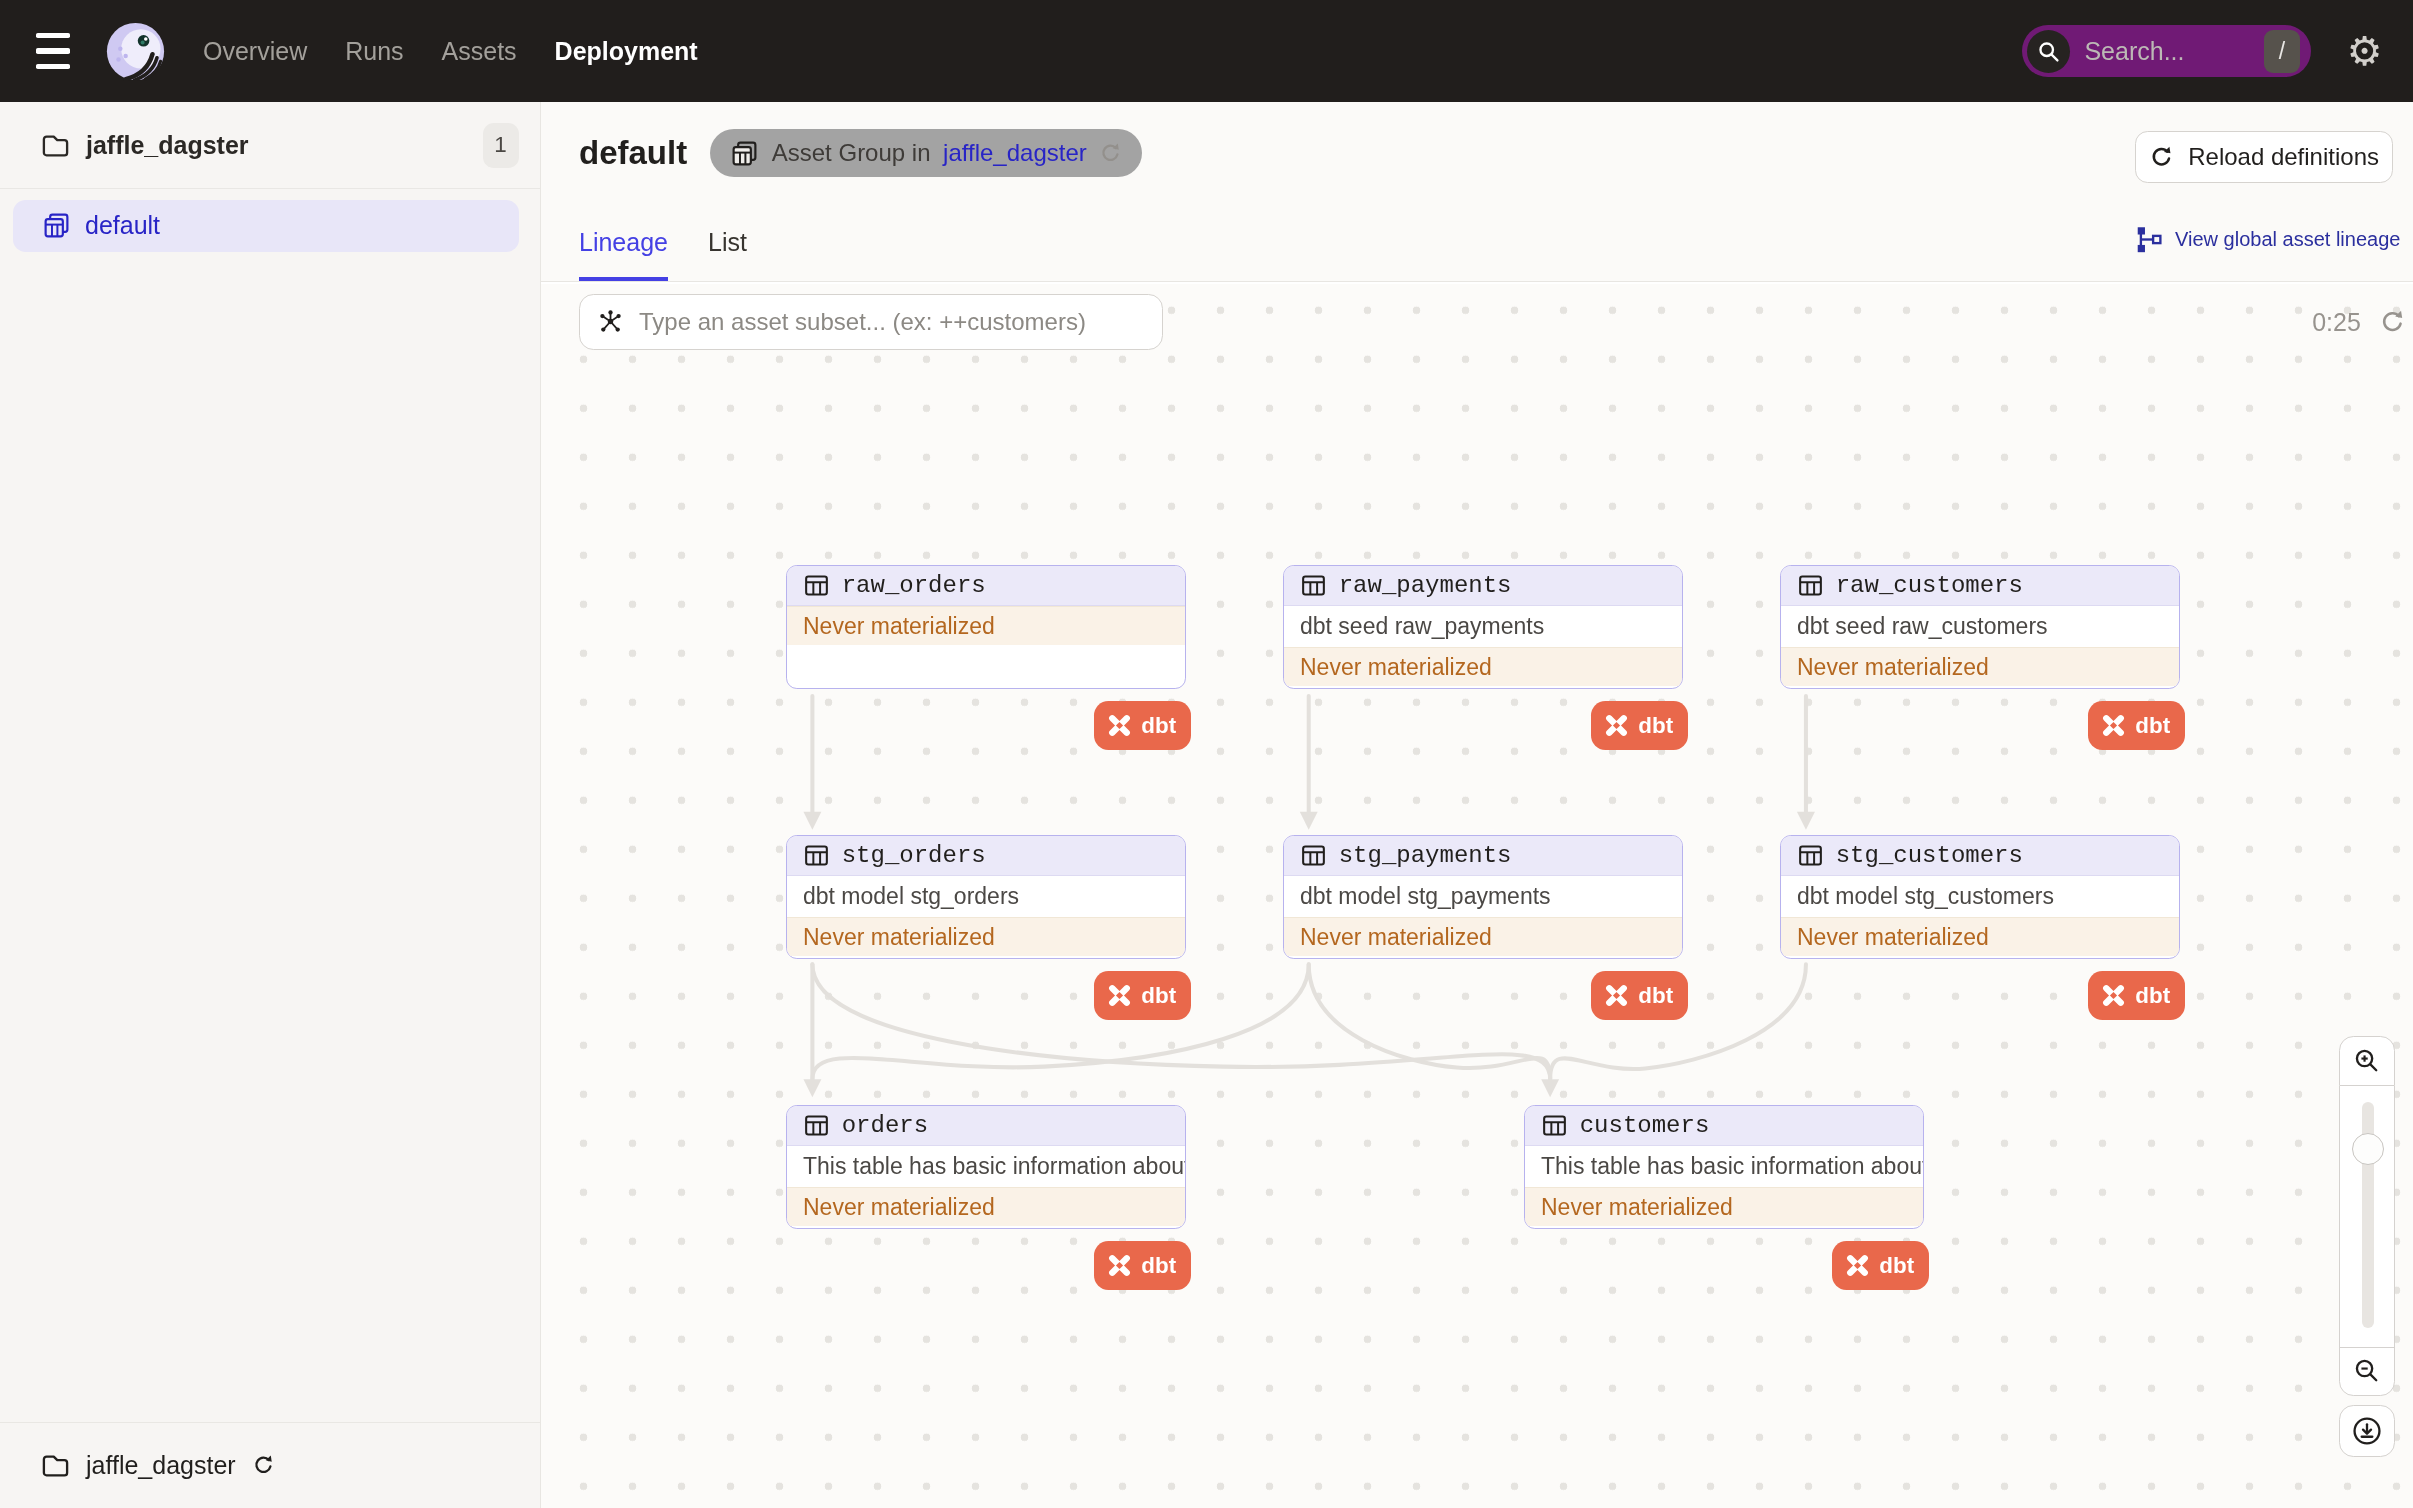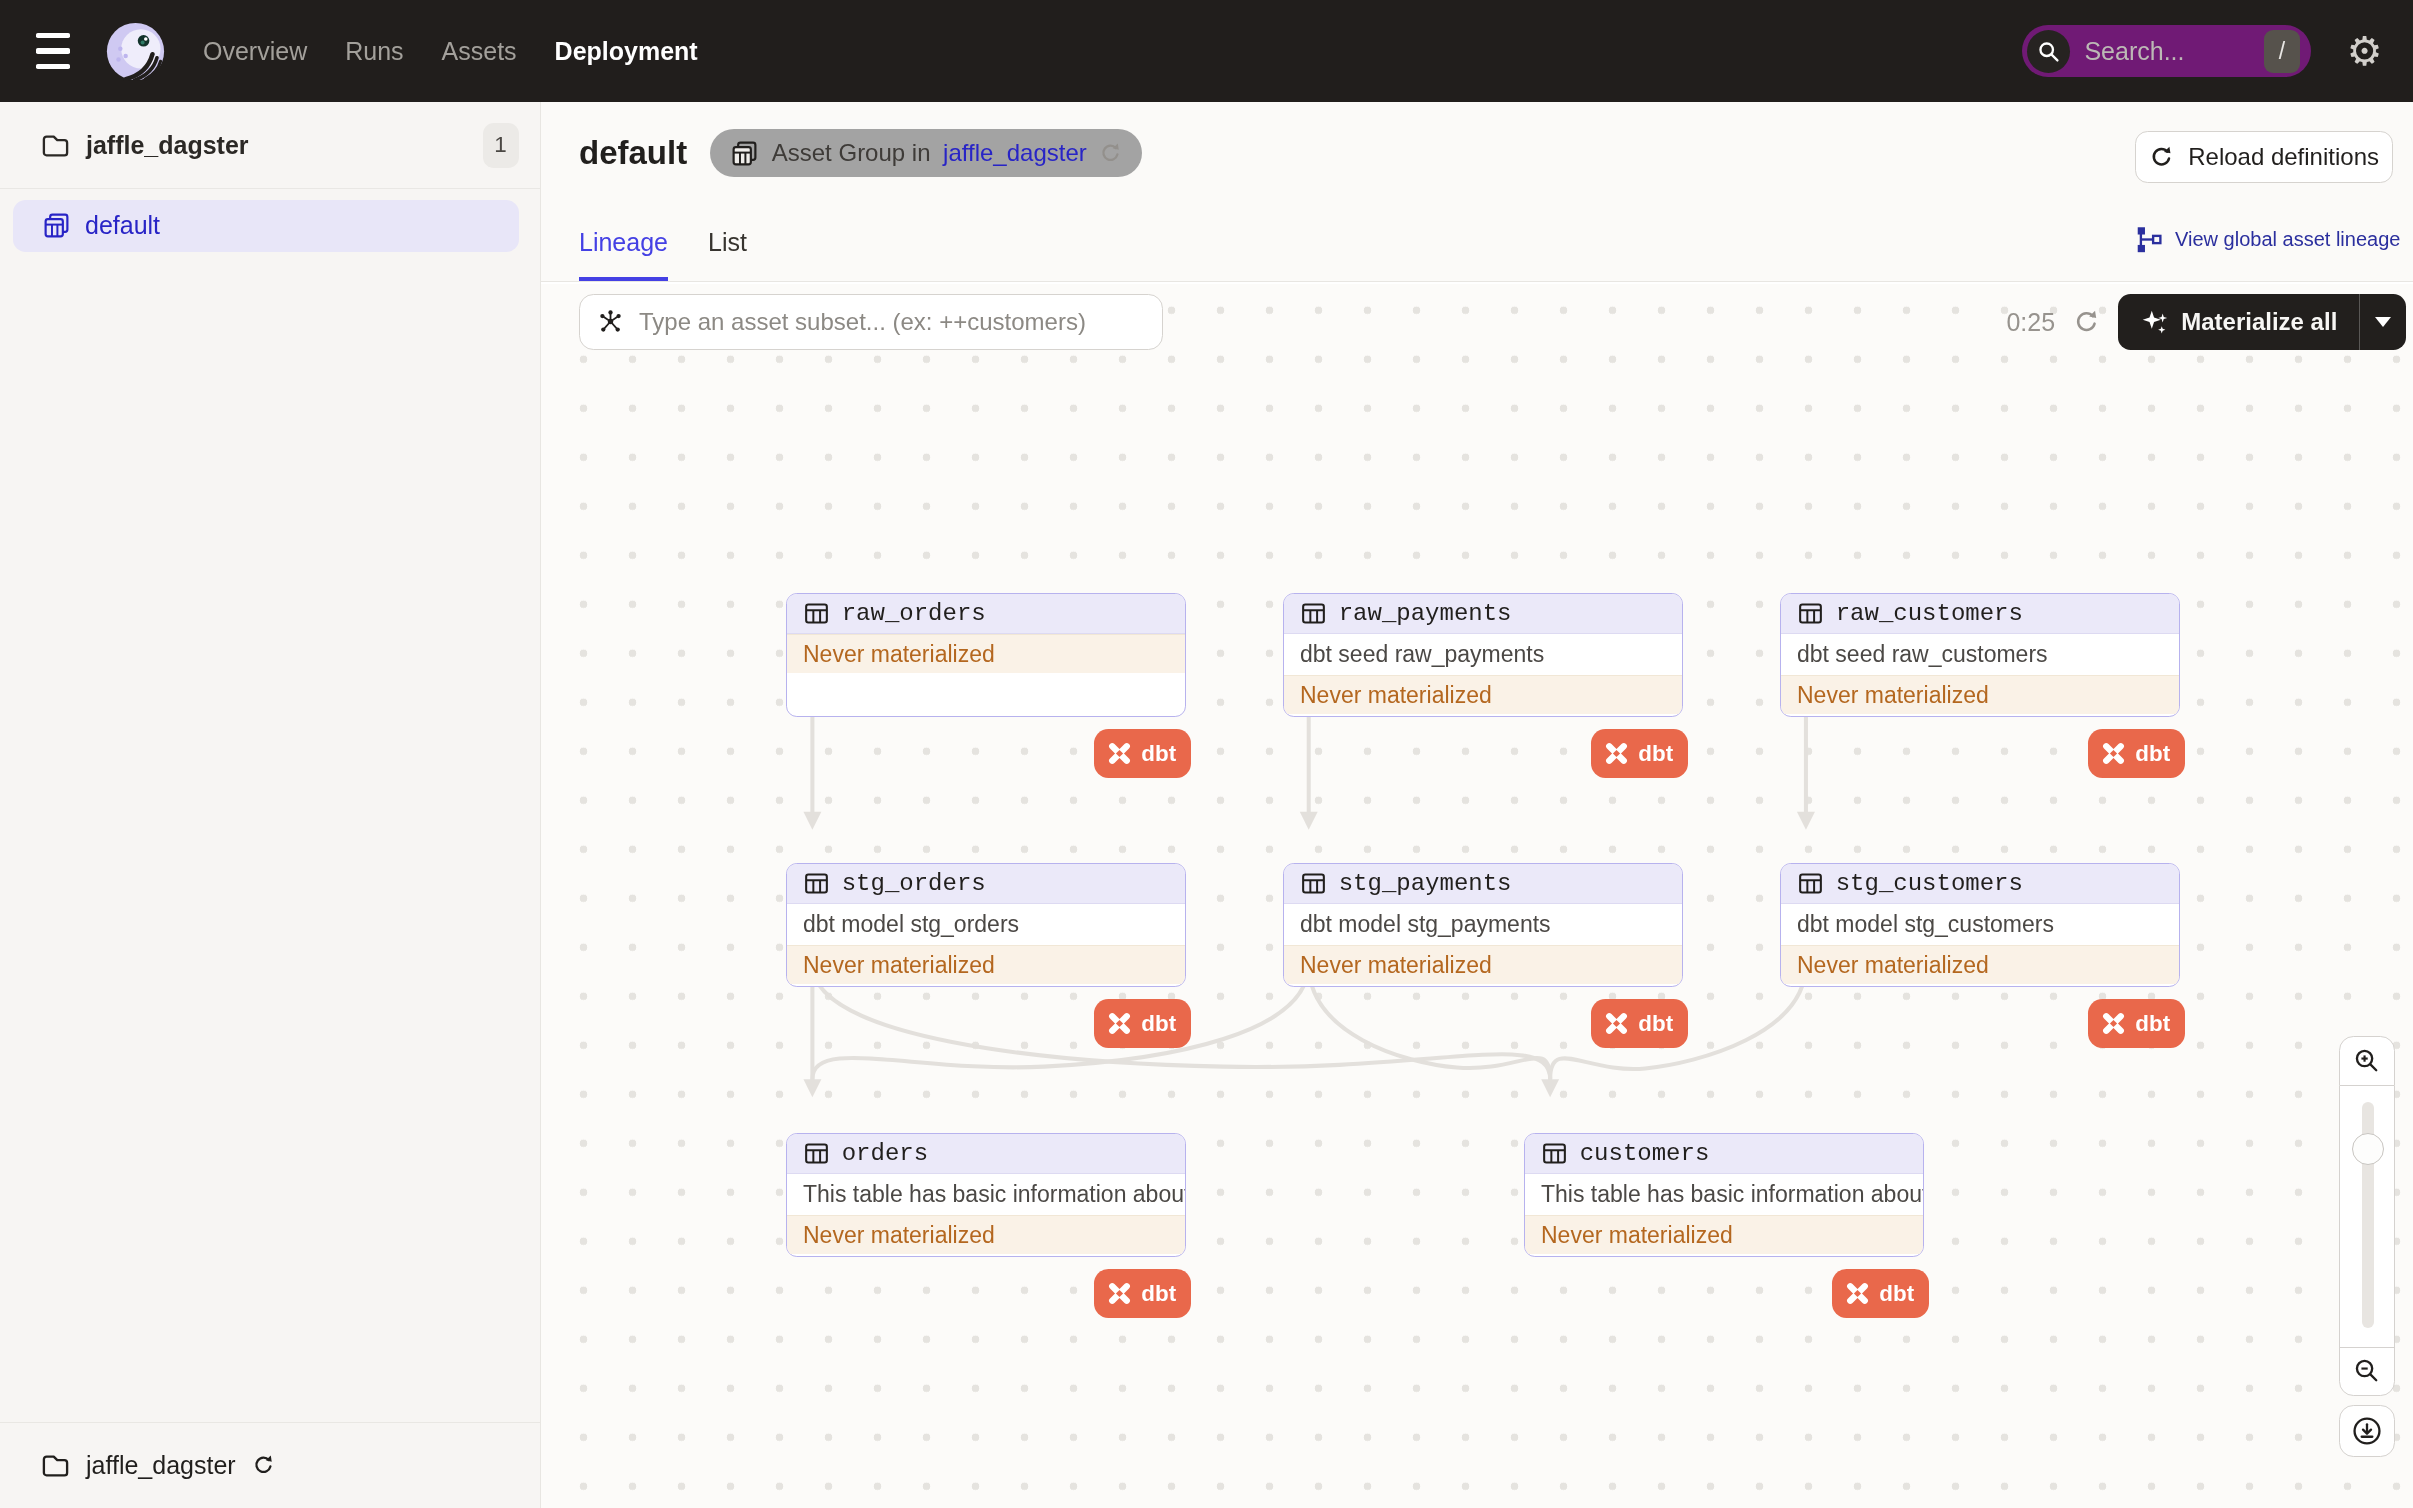--- a/index.html
+++ b/index.html
@@ -82,21 +82,21 @@
   .mat-btn { height:56px; background:#221F1D; border-radius:12.6px; display:flex;
     align-items:center; cursor:pointer; }
   .mat-main { display:flex; align-items:center; gap:12.6px; padding:0 21.5px; }
   .mat-main span { font-size:24px; font-weight:600; color:#F7F6F4; }
   .mat-caret { width:47px; height:100%; border-left:0.9px solid rgba(255,255,255,.25);
     display:flex; align-items:center; justify-content:center; }
   .caret-down { width:0; height:0; border-left:8px solid transparent;
     border-right:8px solid transparent; border-top:10px solid #fff; }
 
   
-  .node { position:absolute; width:400px;margin-top:28px; }
+  .node { position:absolute; width:400px; }
   .node-card { width:400px; height:124px; border:1.8px solid #B7B2EE; border-radius:10.8px;
     overflow:hidden; background:#fff; cursor:pointer; }
   .node-header { height:40px; background:#EBE9F9; border-bottom:0.9px solid #DDDAF2;
     display:flex; align-items:center; padding:0 16px; gap:11.7px; }
   .node-name { font-family:"Liberation Mono", monospace; font-size:24px; color:#211F1D; }
   .node-desc { height:41px; background:#fff; display:flex; align-items:center; padding:0 16px;
     font-size:23px; color:#4B4845; white-space:nowrap; overflow:hidden; }
   .node-status { height:39px; background:#FAF2E7; border-top:0.9px solid #F1E7D6;
     display:flex; align-items:center; padding:0 16px; font-size:23px; color:#B4671F; }
   .dbt-badge { position:absolute; right:-4.5px; top:136px; height:49px; background:#E9684B;
@@ -275,33 +275,20 @@
       </svg>
       <input class="subset-input" type="text" placeholder="Type an asset subset... (ex: ++customers)" style="">
     </div>
 
     <div class="toolbar-right">
       <span class="timer">0:25</span>
       <svg width="27" height="27" viewBox="0 0 24 24">
         <path d="M19.2 13 a7.4 7.4 0 1 1 -1.6 -6.6" stroke="#97938E" stroke-width="2.2" fill="none" stroke-linecap="round"></path>
         <polygon points="19.6,1.6 20.6,8.0 14.4,6.6" fill="#97938E"></polygon>
       </svg>
-      <div class="mat-btn">
-        <div class="mat-main">
-          <svg width="29" height="29" viewBox="0 0 32 32">
-            <path d="M13 3 L15.5 10.5 L23 13 L15.5 15.5 L13 23 L10.5 15.5 L3 13 L10.5 10.5 Z" fill="#fff"></path>
-            <path d="M25 6 L26.2 9.8 L30 11 L26.2 12.2 L25 16 L23.8 12.2 L20 11 L23.8 9.8 Z" fill="#fff"></path>
-            <path d="M24 20 L25 23 L28 24 L25 25 L24 28 L23 25 L20 24 L23 23 Z" fill="#fff"></path>
-          </svg>
-          <span>Materialize all</span>
-        </div>
-        <div class="mat-caret">
-          <div class="caret-down"></div>
-        </div>
-      </div>
     </div>
 
     <div id="nodes-layer">
   <div class="node" style="left: 245px; top: 281px;">
     <div class="node-card">
       <div class="node-header">
         <svg width="27" height="27" viewBox="0 0 30 30">
           <rect x="3.5" y="5" width="23" height="20" rx="2.5" stroke="#211F1D" stroke-width="2.3" fill="none"></rect>
           <line x1="3.5" y1="11.5" x2="26.5" y2="11.5" stroke="#211F1D" stroke-width="2.2"></line>
           <line x1="11.5" y1="11.5" x2="11.5" y2="25" stroke="#211F1D" stroke-width="2.2"></line>

